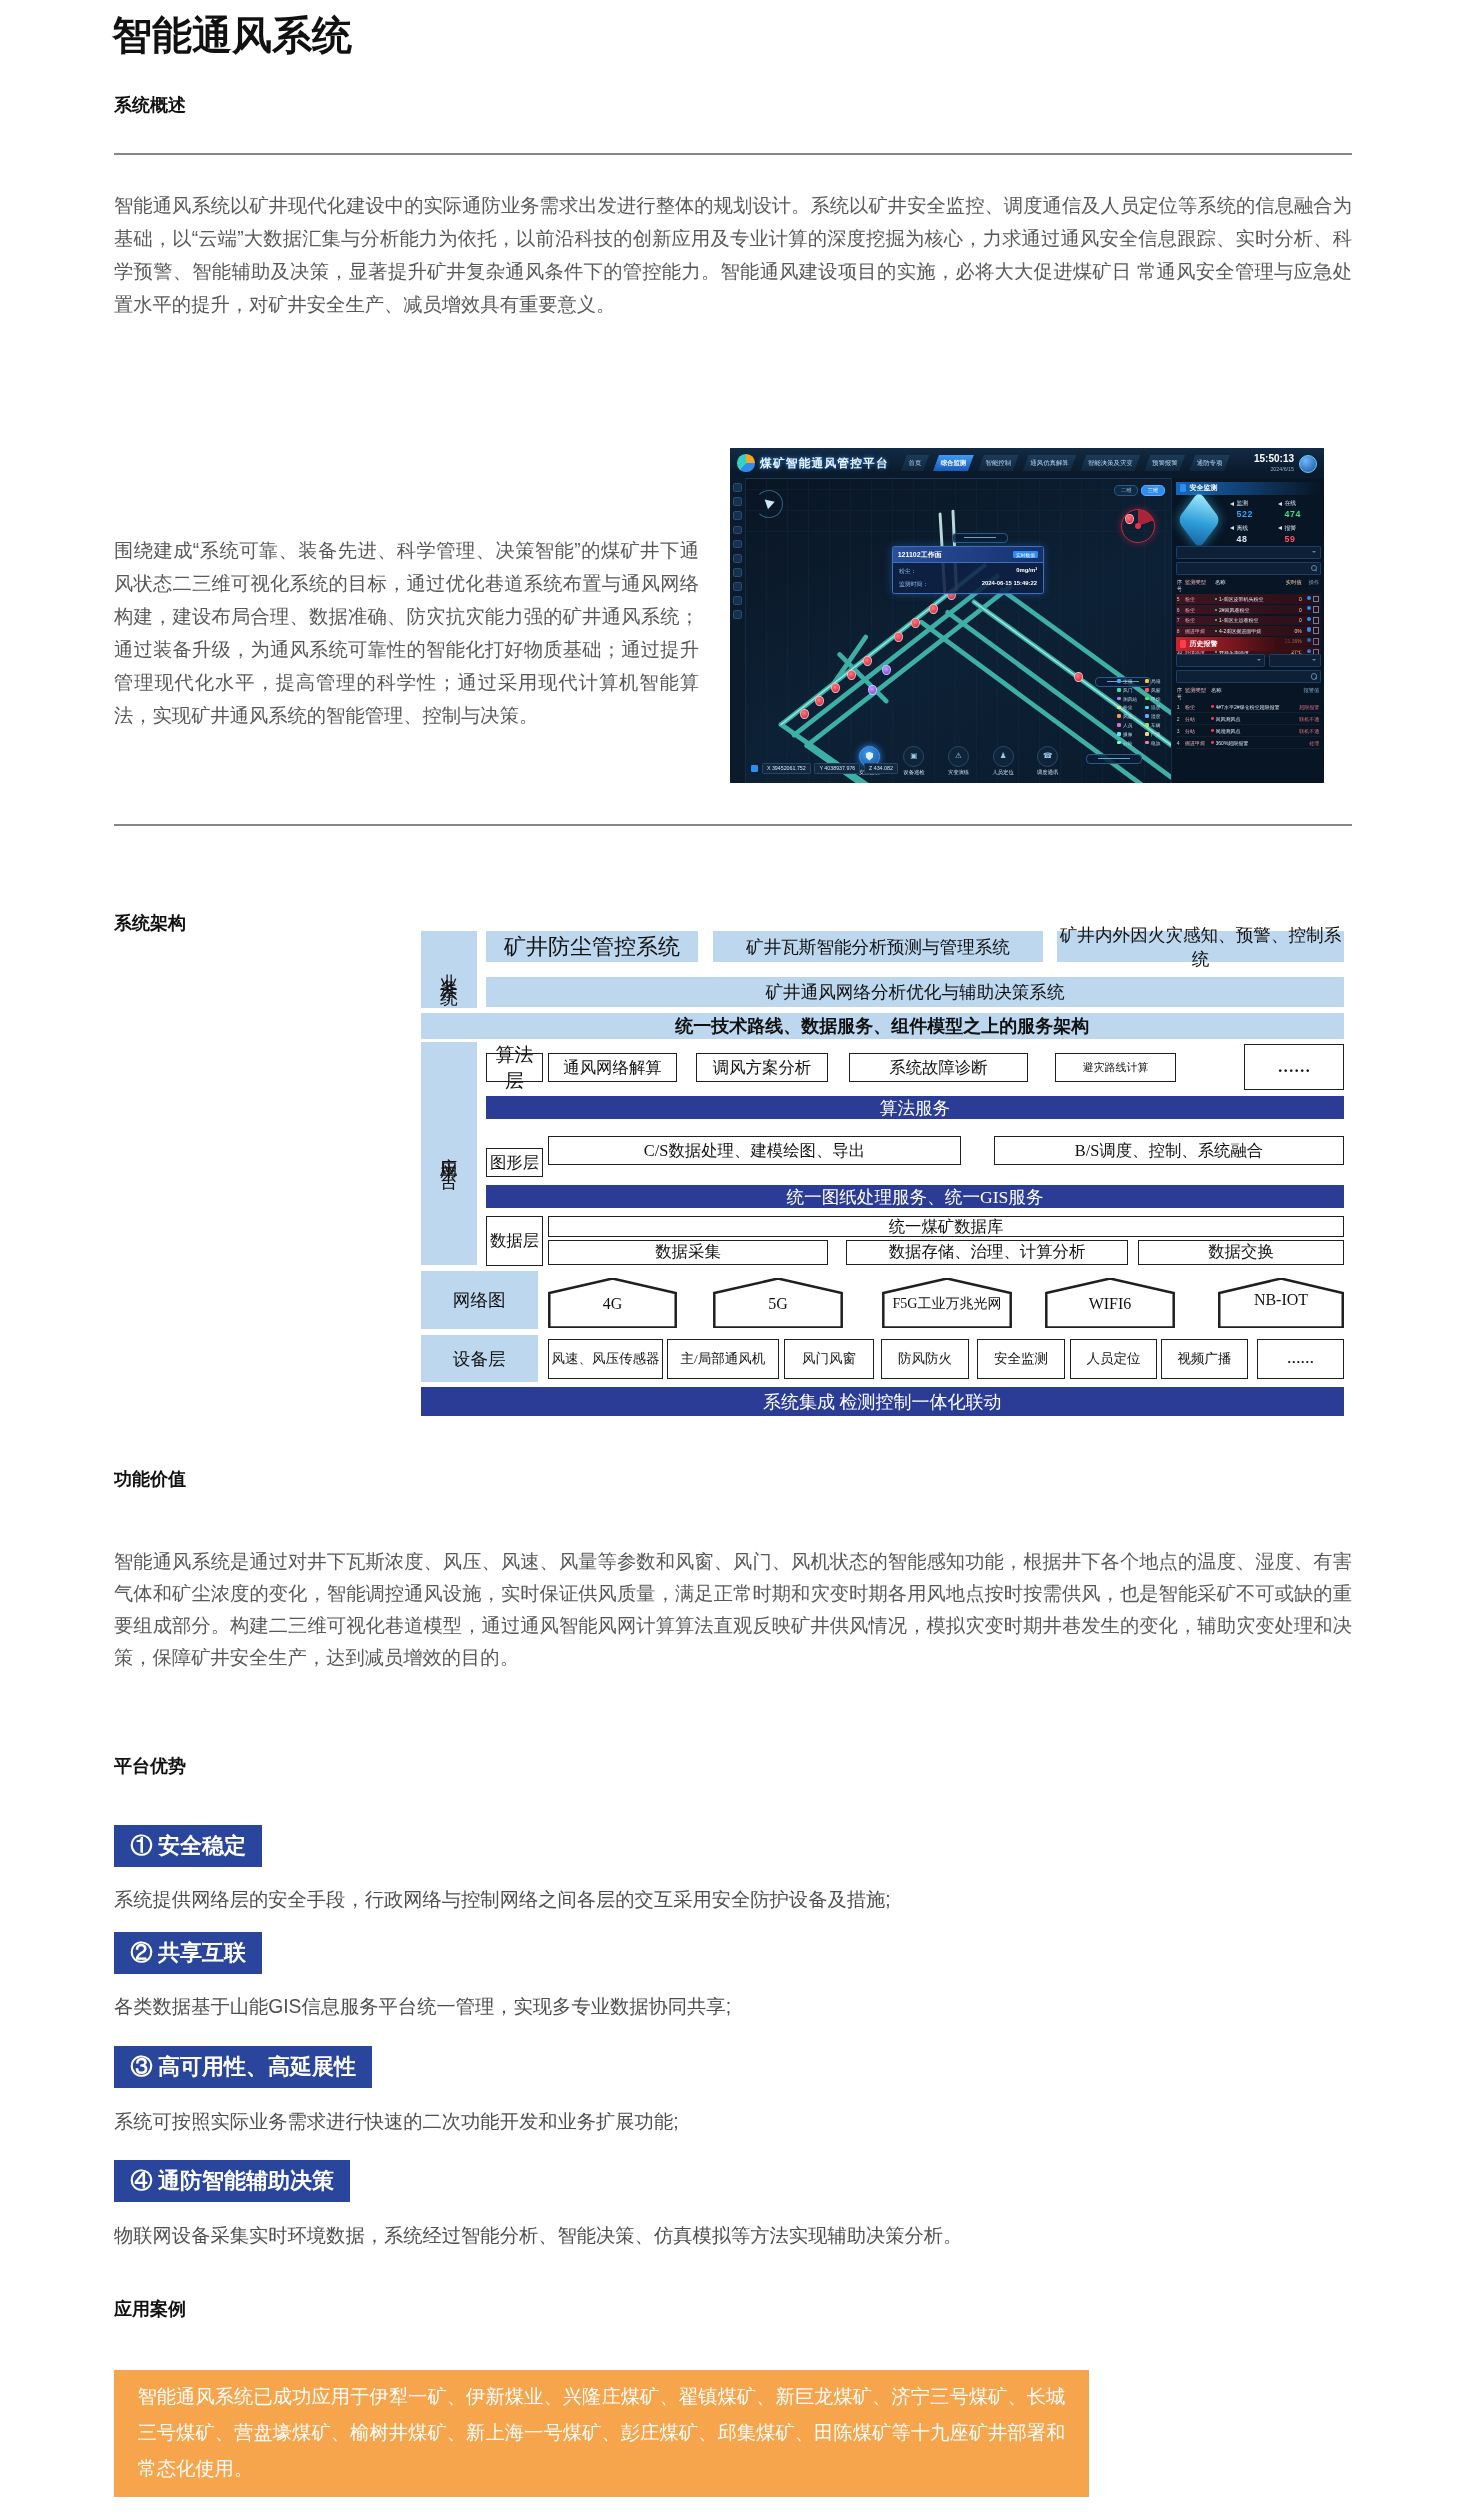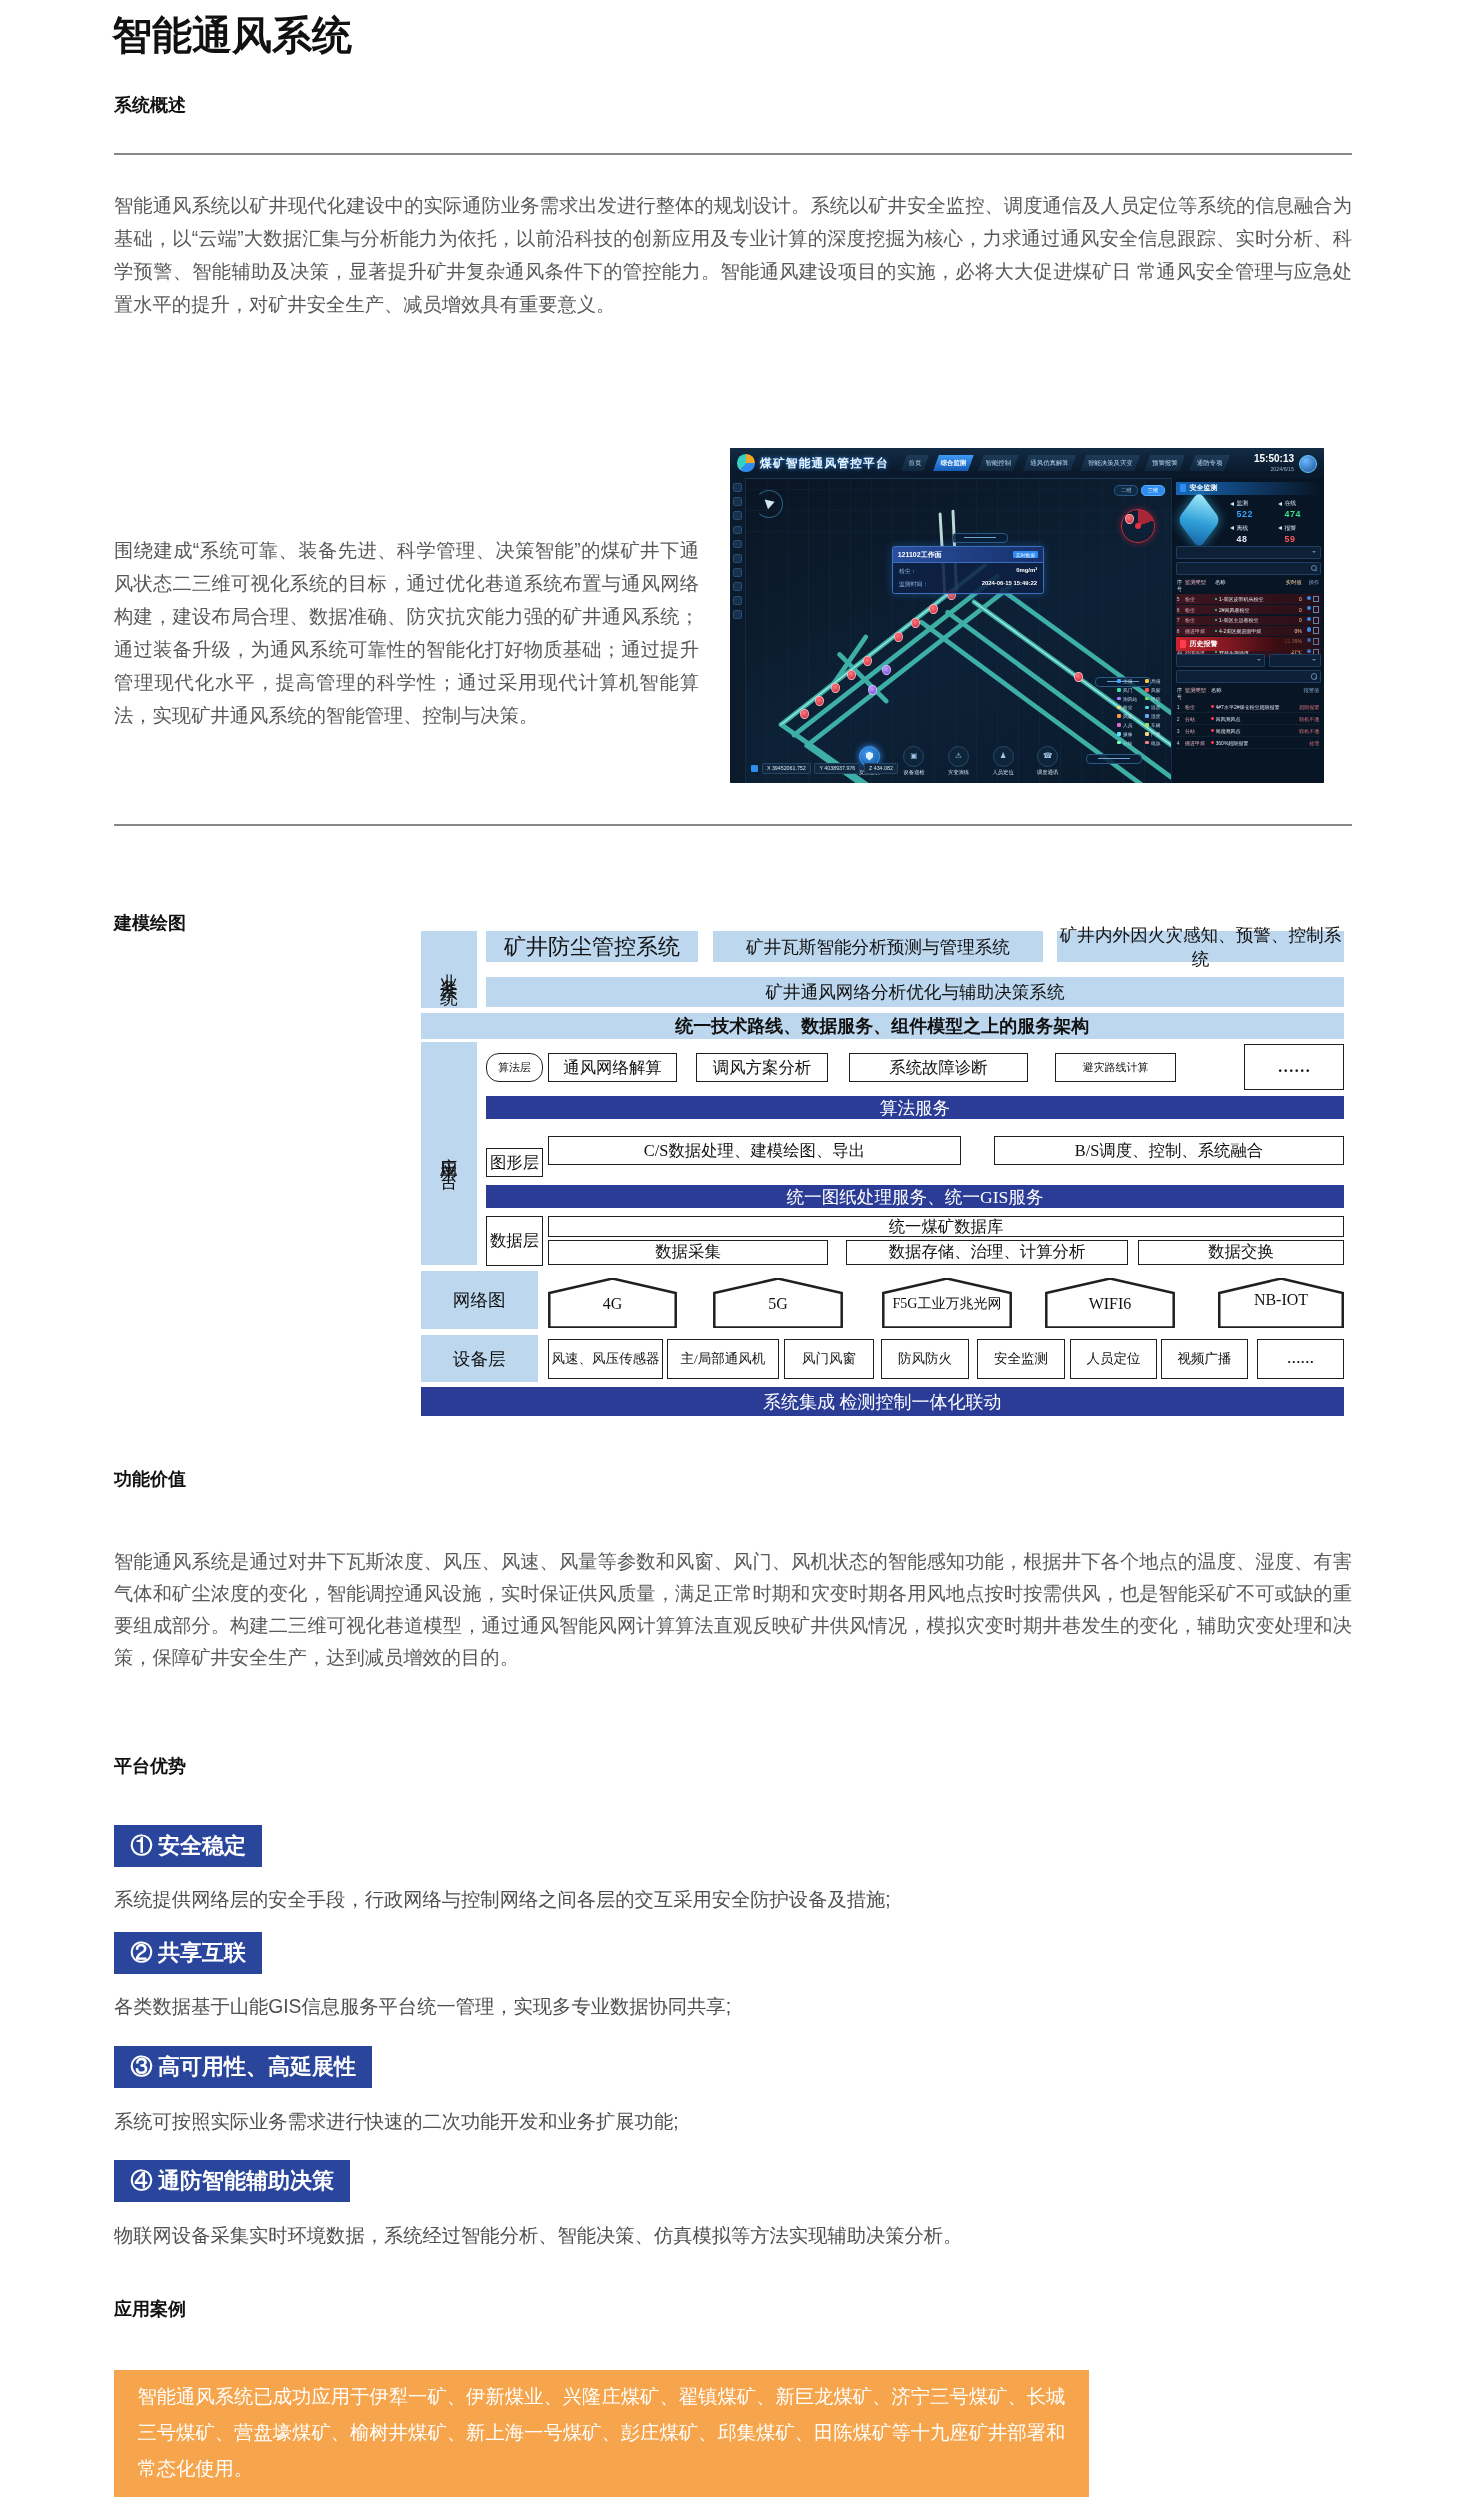--- a/index.html
+++ b/index.html
@@ -538,34 +538,34 @@
           <i class="rd"></i>
           <span class="h3c">360%超限报警</span>
           <span class="h4c">处理</span>
         </div>
     </div>
   </div>
 </div>
 
 <div class="abs rule" style="left:114px;top:824px;width:1238px;"></div>
 
-<div class="abs h2" style="left:114px;top:911px;">建模绘图</div>
+<div class="abs h2" style="left:114px;top:911px;">系统架构</div>
 
 <div id="arch" class="abs">
 
   <div class="abs lb vlab" style="left:4.7px;top:18px;width:56px;height:77px;">业务系统</div>
   <div class="abs lb" style="left:70px;top:18px;width:212px;height:31px;font-size:22px;">矿井防尘管控系统</div>
   <div class="abs lb" style="left:297px;top:18px;width:330px;height:31px;font-size:17.6px;">矿井瓦斯智能分析预测与管理系统</div>
   <div class="abs lb" style="left:641px;top:18px;width:287px;height:31px;font-size:17.6px;">矿井内外因火灾感知、预警、控制系统</div>
   <div class="abs lb" style="left:4.7px;top:100px;width:923px;height:26px;font-size:18px;font-weight:bold;">统一技术路线、数据服务、组件模型之上的服务架构</div>
 
   <div class="abs lb" style="left:70px;top:64px;width:858px;height:30px;font-size:17.6px;">矿井通风网络分析优化与辅助决策系统</div>
 
   <div class="abs lb vlab" style="left:4.7px;top:129px;width:56px;height:223px;">应用平台</div>
-  <div class="abs wb" style="left:70px;top:140px;width:57px;height:29px;font-size:11px;border-radius:13px;">算法层</div>
+  <div class="abs wb" style="left:70px;top:140px;width:57px;height:29px;font-size:19px;">算法层</div>
   <div class="abs wb" style="left:132px;top:140px;width:129px;height:29px;font-size:16.4px;">通风网络解算</div>
   <div class="abs wb" style="left:280px;top:140px;width:132px;height:29px;font-size:16.4px;">调风方案分析</div>
   <div class="abs wb" style="left:433px;top:140px;width:179px;height:29px;font-size:16.4px;">系统故障诊断</div>
   <div class="abs wb" style="left:639px;top:140px;width:121px;height:29px;font-size:11px;">避灾路线计算</div>
   <div class="abs wb" style="left:828px;top:131px;width:100px;height:46px;font-size:16.4px;font-weight:bold;">……</div>
   <div class="abs dbar" style="left:70px;top:183px;width:858px;height:23px;font-size:17.6px;">算法服务</div>
   <div class="abs wb" style="left:70px;top:223px;width:57px;height:29px;font-size:16.4px;margin-top:12px;">图形层</div>
   <div class="abs wb" style="left:132px;top:223px;width:413px;height:29px;font-size:16.4px;">C/S数据处理、建模绘图、导出</div>
   <div class="abs wb" style="left:578px;top:223px;width:350px;height:29px;font-size:16.4px;">B/S调度、控制、系统融合</div>
   <div class="abs dbar" style="left:70px;top:272px;width:858px;height:23px;font-size:17.6px;">统一图纸处理服务、统一GIS服务</div>

